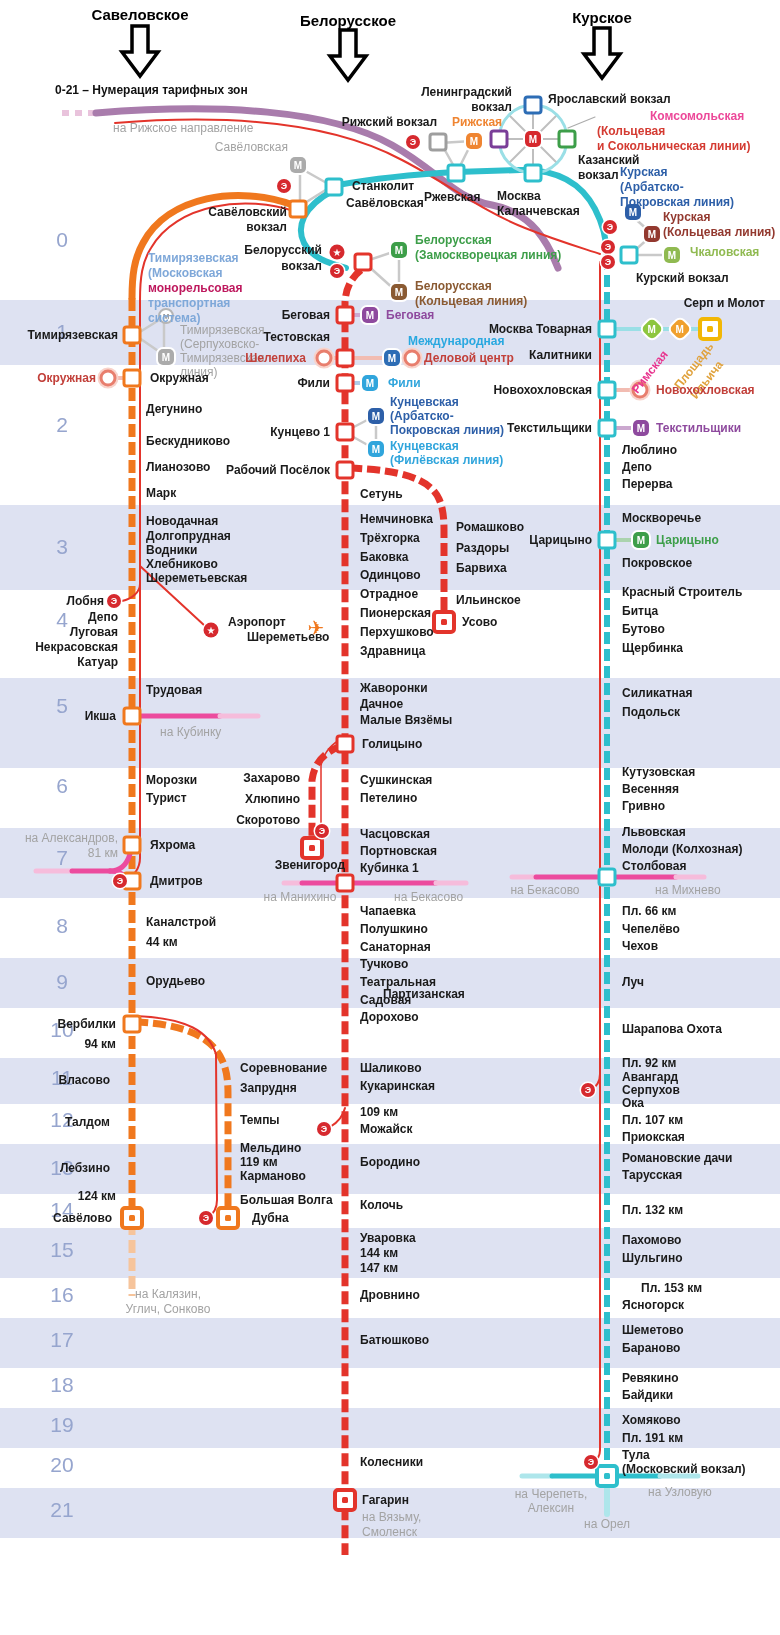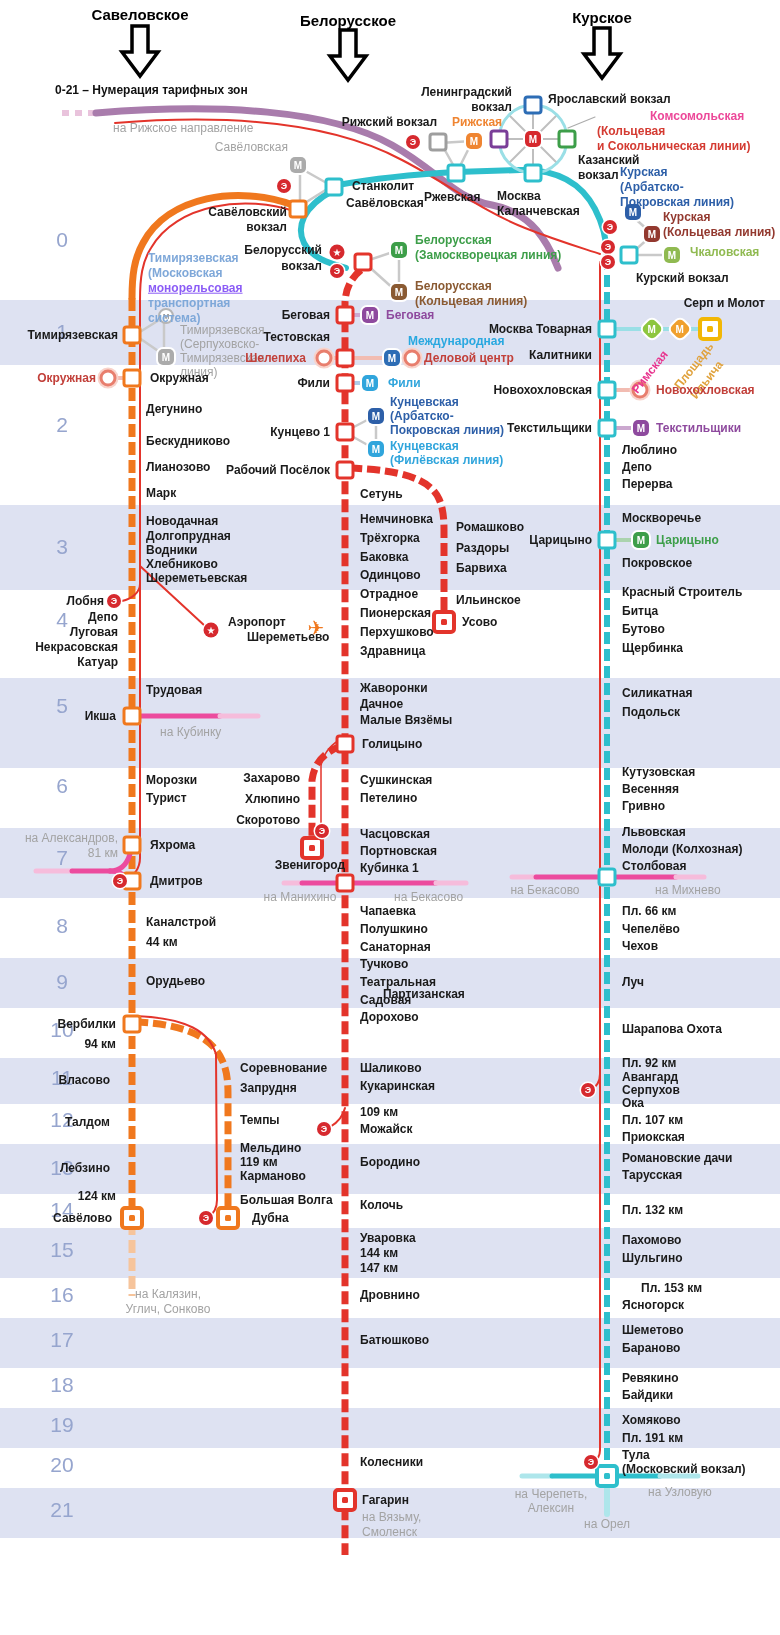--- a/index.html
+++ b/index.html
@@ -288,21 +288,21 @@
     <div class="lbl" style="top: 252px; color: rgb(144, 186, 81); left: 690px;">Чкаловская</div>
     <div class="lbl" style="top: 278px; left: 636px;">Курский вокзал</div>
     <div class="lbl" style="top: 250px; right: 458px;">Белорусский</div>
     <div class="lbl" style="top: 266px; right: 458px;">вокзал</div>
     <div class="lbl" style="top: 240px; color: rgb(61, 158, 73); left: 415px;">Белорусская</div>
     <div class="lbl" style="top: 255px; color: rgb(61, 158, 73); left: 415px;">(Замоскворецкая линия)</div>
     <div class="lbl" style="top: 286px; color: rgb(138, 90, 50); left: 415px;">Белорусская</div>
     <div class="lbl" style="top: 301px; color: rgb(138, 90, 50); left: 415px;">(Кольцевая линия)</div>
     <div class="lbl" style="top: 258px; color: rgb(127, 168, 217); left: 148px;">Тимирязевская</div>
     <div class="lbl" style="top: 273px; color: rgb(127, 168, 217); left: 148px;">(Московская</div>
-    <div class="lbl" style="top: 288px; color: #8b5cf6; left: 148px; text-decoration: underline;">монорельсовая</div>
+    <div class="lbl" style="top: 288px; color: #be185d; left: 148px;">монорельсовая</div>
     <div class="lbl" style="top: 303px; color: rgb(127, 168, 217); left: 148px;">транспортная</div>
     <div class="lbl" style="top: 318px; color: rgb(127, 168, 217); left: 148px;">система)</div>
     <div class="lbl grey" style="top: 330px; color: rgb(163, 163, 163); left: 180px;">Тимирязевская</div>
     <div class="lbl grey" style="top: 344px; color: rgb(163, 163, 163); left: 180px;">(Серпуховско-</div>
     <div class="lbl grey" style="top: 358px; color: rgb(163, 163, 163); left: 180px;">Тимирязевская</div>
     <div class="lbl grey" style="top: 372px; color: rgb(163, 163, 163); left: 180px;">линия)</div>
     <div class="lbl" style="top: 335px; right: 662px;">Тимирязевская</div>
     <div class="lbl" style="top: 378px; color: rgb(194, 64, 58); right: 684px;">Окружная</div>
     <div class="lbl" style="top: 378px; left: 150px;">Окружная</div>
     <div class="lbl" style="top: 409px; left: 146px;">Дегунино</div>

